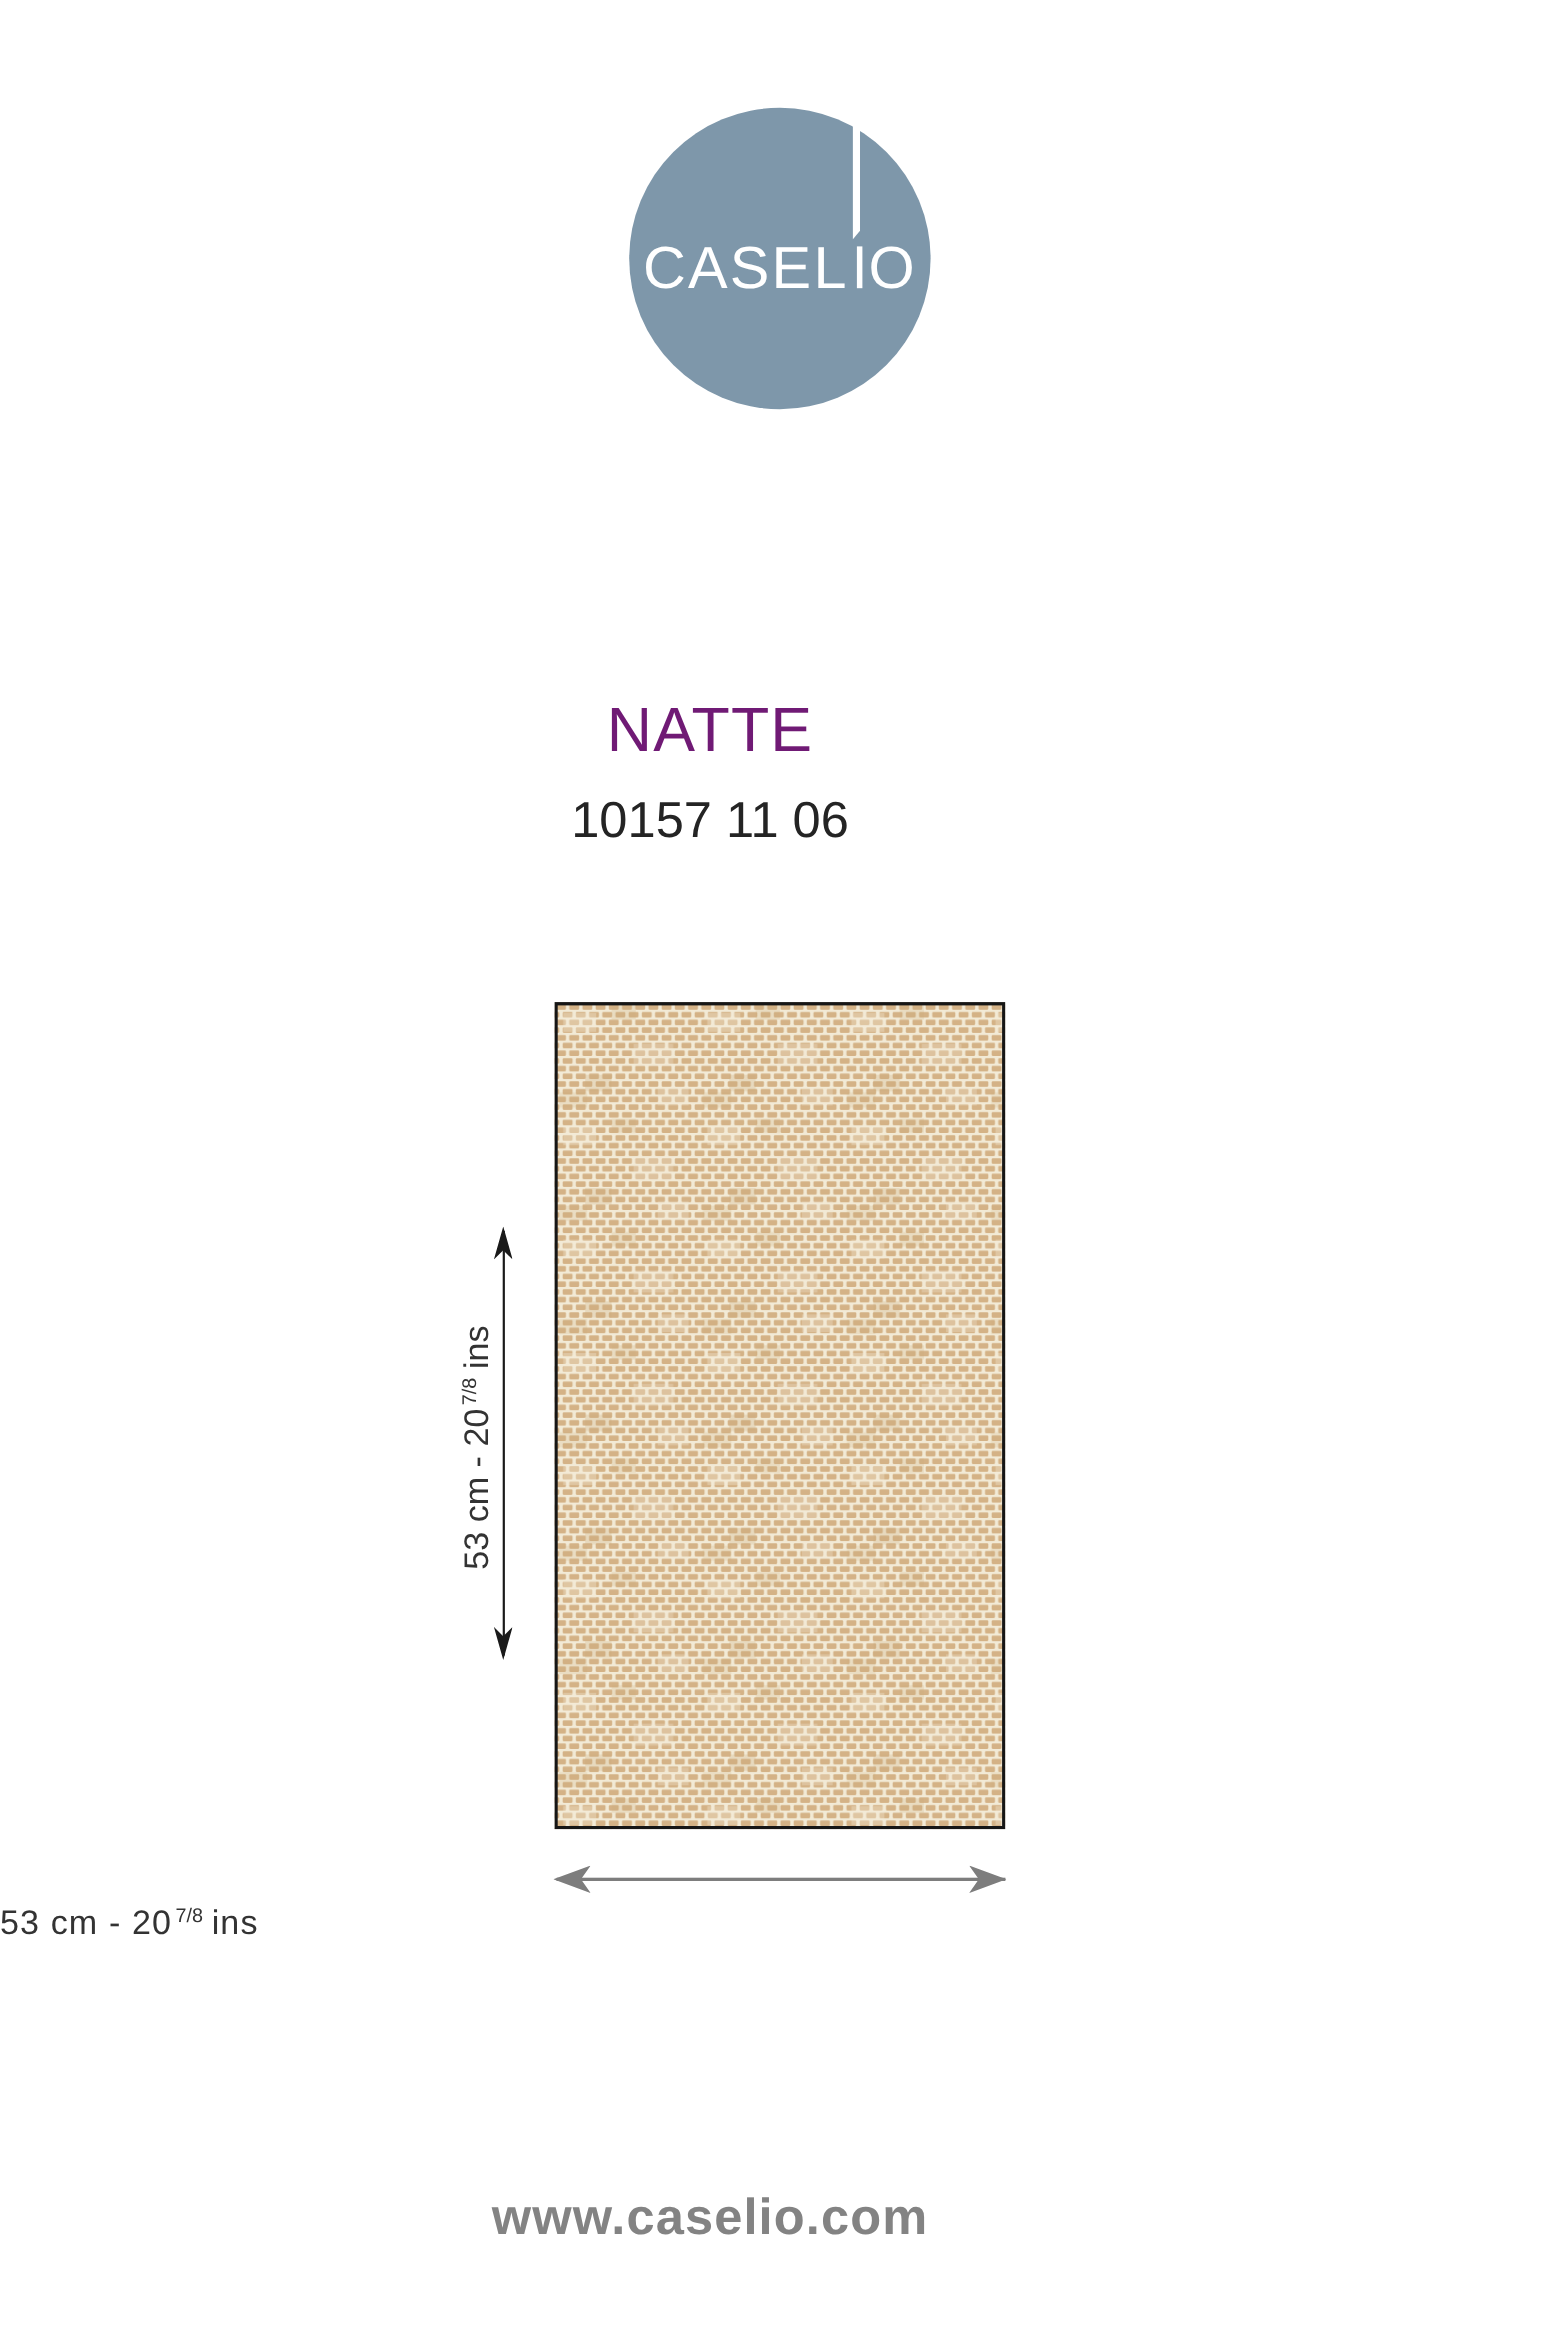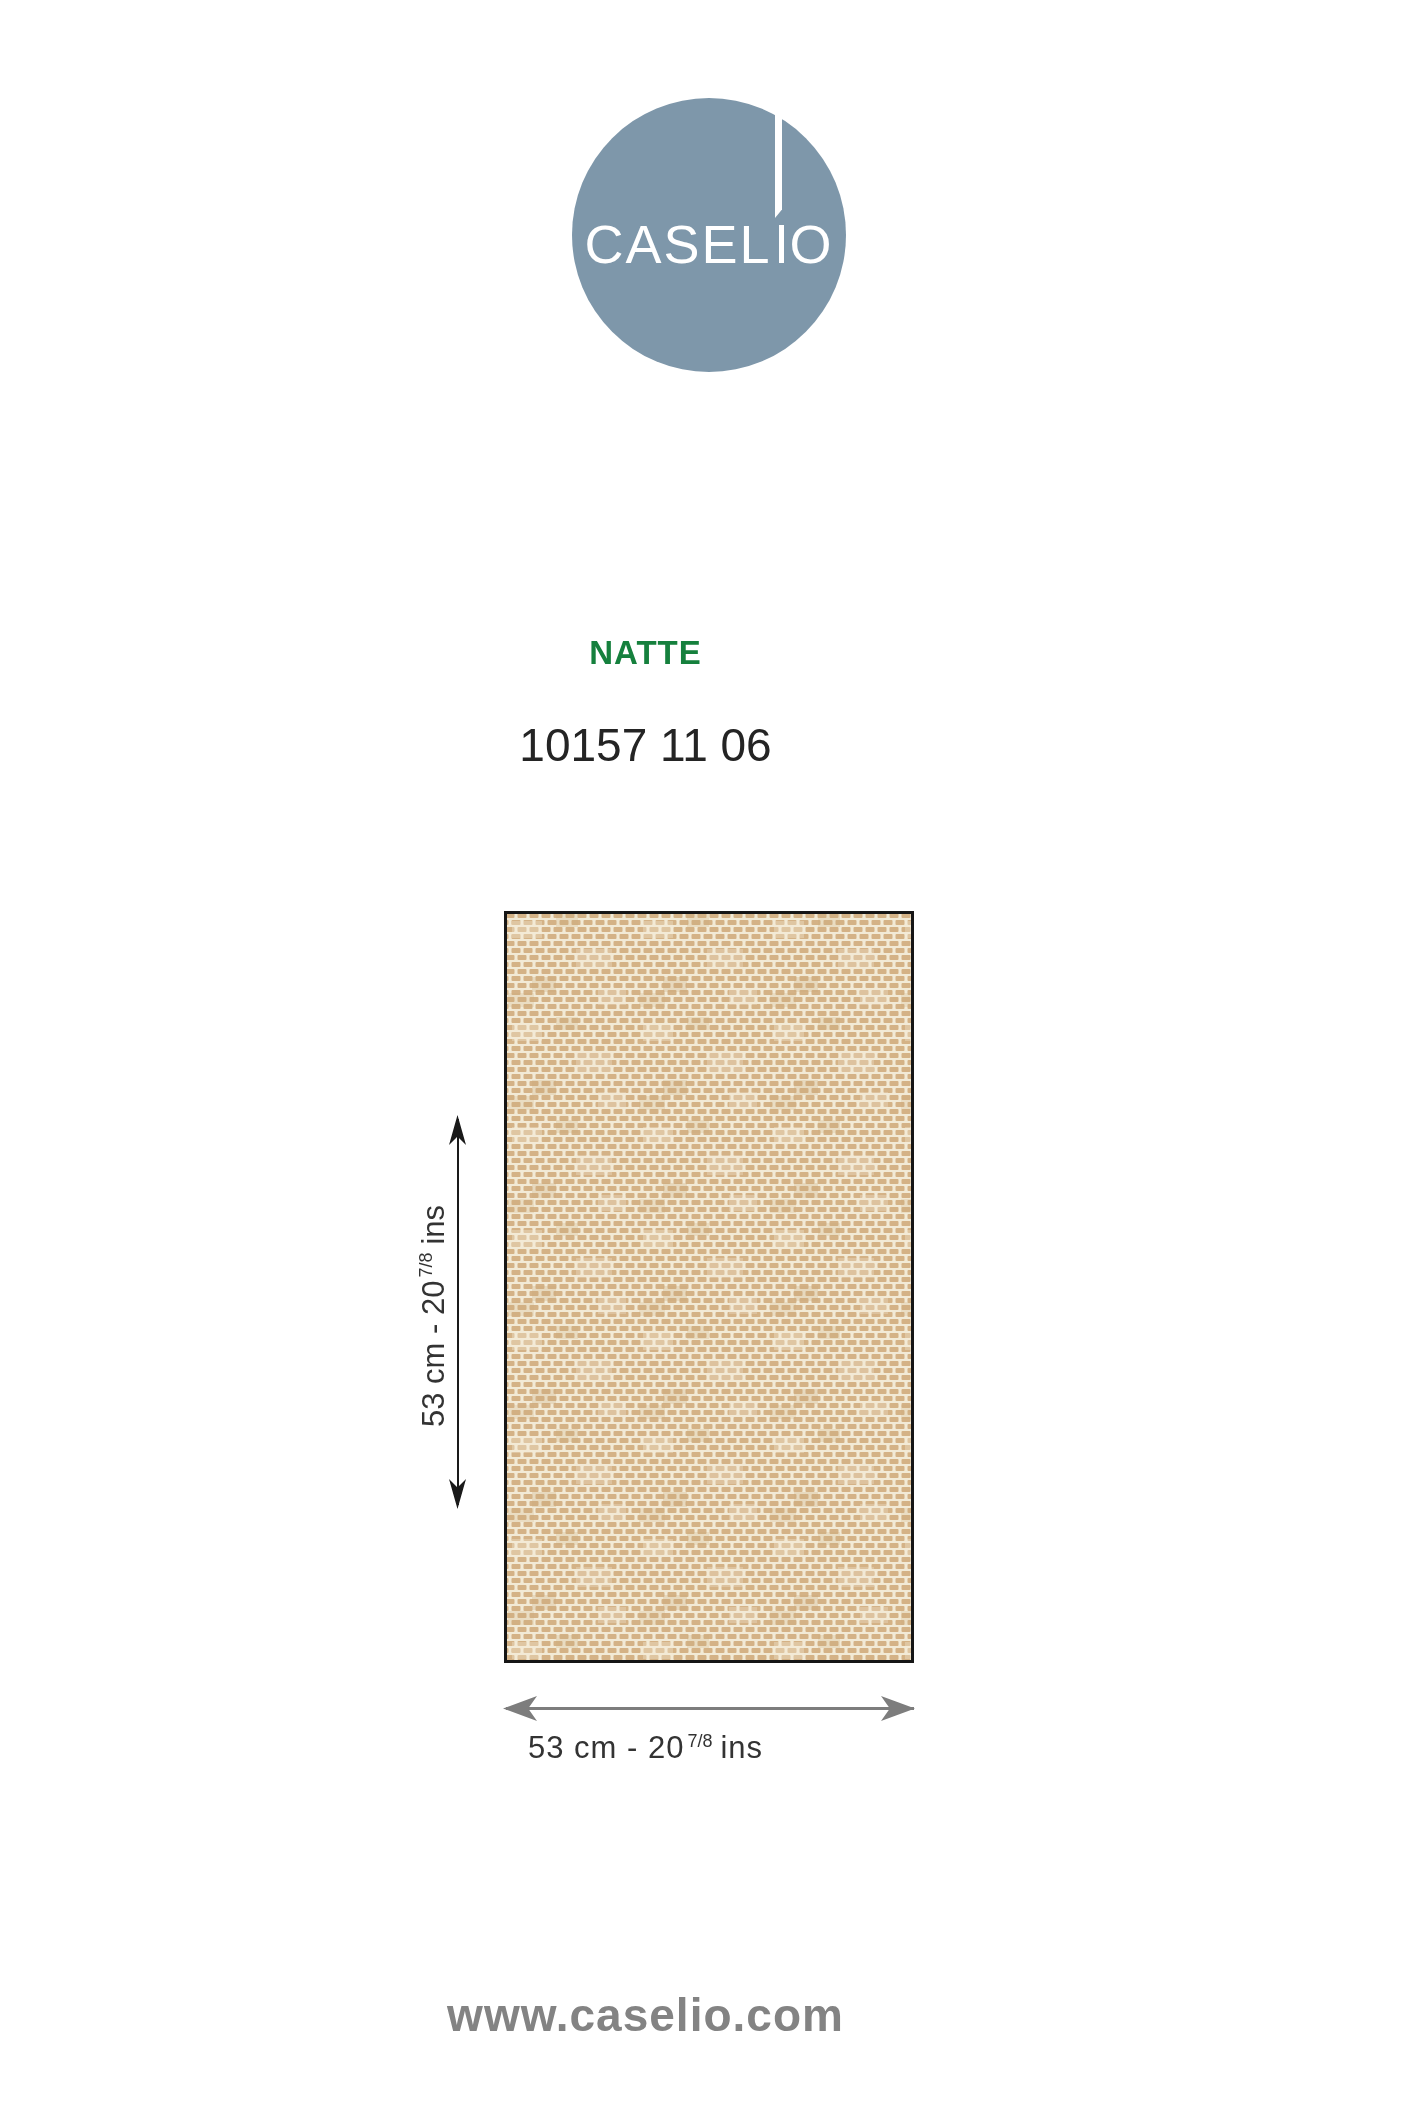--- a/index.html
+++ b/index.html
@@ -31,22 +31,22 @@
   .logo-stem{
     position:absolute;left:203px;top:0px;
     width:7px;height:120px;background:#ffffff;
     clip-path:polygon(0 0,100% 0,100% 93%,0 100%);
   }
 
   
   .product-name{
     position:absolute;left:0;top:636px;width:100%;
     margin:0;text-align:center;
-    font-size:33px;font-weight:700;letter-spacing:1px;
-    color:#15803d;line-height:1;
+    font-size:57px;font-weight:400;letter-spacing:1px;
+    color:#701a75;line-height:1;
   }
   .product-reference{
     position:absolute;left:0;top:722px;width:100%;
     text-align:center;font-size:46px;font-weight:400;
     letter-spacing:0px;color:#242424;line-height:1;
   }
 
   
   .swatch{position:absolute;left:504px;top:911px;}
 
@@ -62,21 +62,21 @@
     white-space:nowrap;font-size:31px;color:#333333;line-height:1;
   }
 
   
   .hdim-line{position:absolute;left:506px;top:1707px;width:408px;height:3px;background:#7D7D7D;}
   .hdim-head-left{position:absolute;left:503px;top:1696px;width:34px;height:25px;background:#7D7D7D;
     clip-path:polygon(0 50%,100% 0,74% 50%,100% 100%);}
   .hdim-head-right{position:absolute;left:881px;top:1696px;width:34px;height:25px;background:#7D7D7D;
     clip-path:polygon(100% 50%,0 0,26% 50%,0 100%);}
   .hdim-label{
-    position:absolute;left:0;top:1732px;width:100%;text-align:center;
+    position:absolute;left:0;top:1732px;width:100%;text-align:left;
     font-size:31px;color:#333333;letter-spacing:1px;line-height:1;white-space:nowrap;
   }
 
   .dim-frac{
     font-size:0.58em;vertical-align:super;
     margin:0 8px 0 3px;letter-spacing:0;
   }
 
   
   .footer-url{

